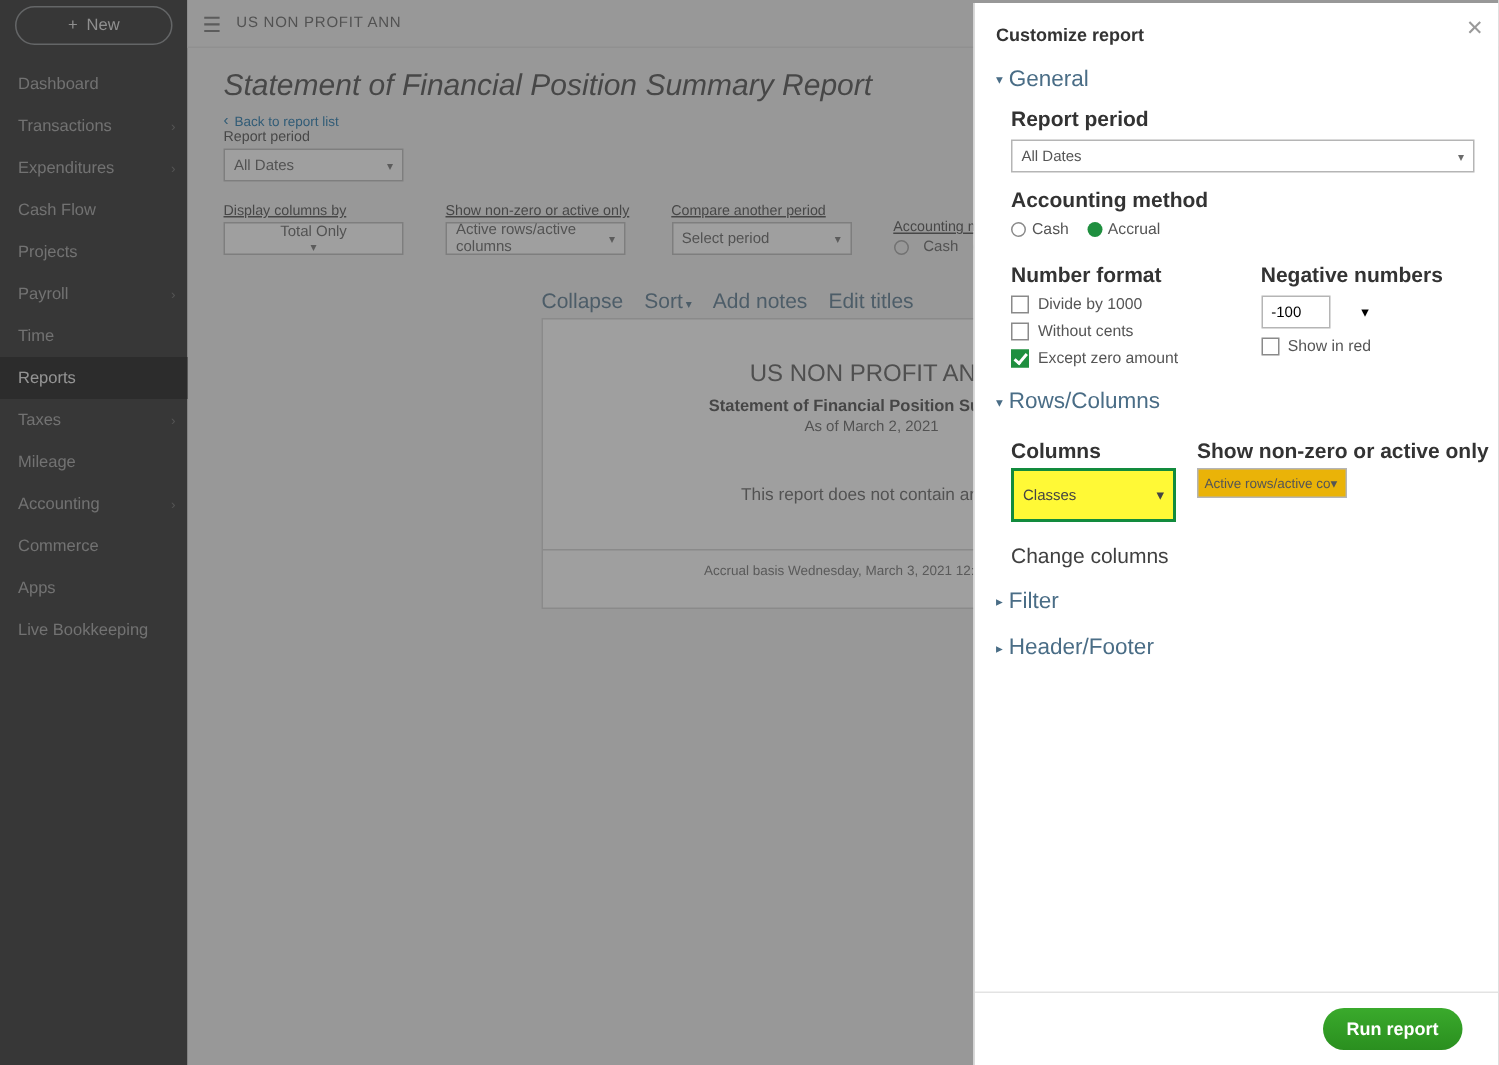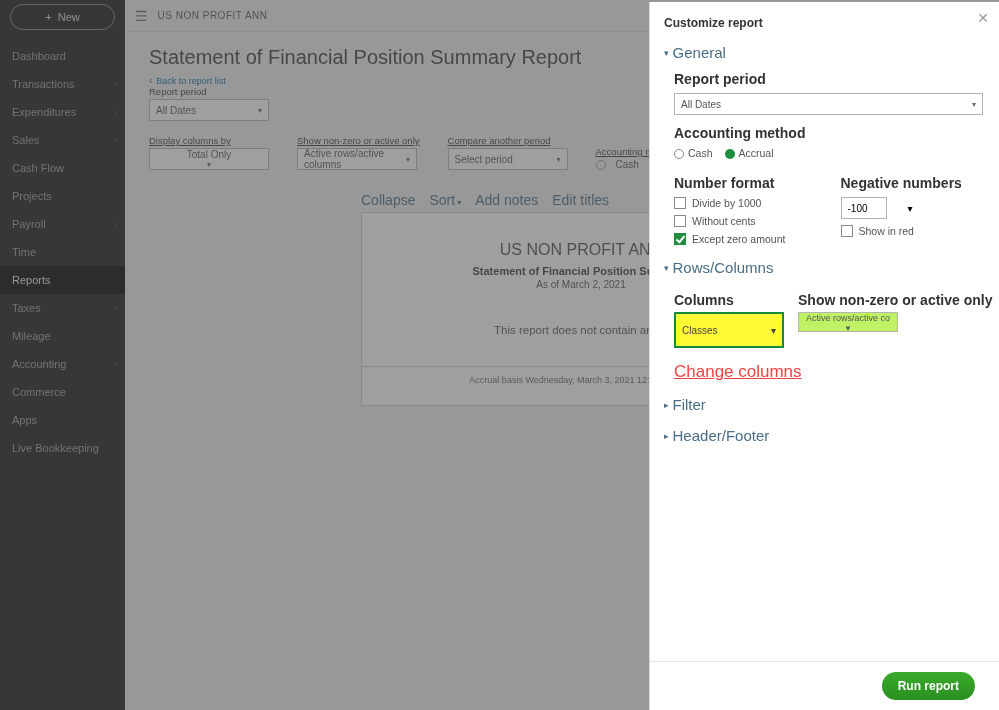--- a/index.html
+++ b/index.html
@@ -16,21 +16,21 @@
   .sb-item { position:relative; padding:8px 10px 8px 12px; color:#9b9b9b; cursor:pointer; }
   .sb-item.active { background:#000; color:#e6e6e6; }
   .sb-item .caret { position:absolute; right:8px; top:50%; transform:translateY(-50%); font-size:9px; color:#5a5a5a; }
 
   
   .main { flex:1; background:#efefef; display:flex; flex-direction:column; }
   .mainbar { height:32px; border-bottom:1px solid #dedede; display:flex; align-items:center; padding:0 10px; gap:10px; background:#efefef; }
   .hamburger { font-size:14px; color:#6b6b6b; }
   .company { font-size:10px; color:#555; letter-spacing:.5px; }
   .page { padding:14px 24px 0 24px; color:#333; }
-  .page h1 { font-weight:400; font-size:20px; color:#3c3c3c; margin-bottom:6px; }
+  .page h1 { font-weight:400; font-size:20px; color:#3c3c3c; margin-bottom:6px;font-style:italic; }
   .backlink { color:#0c6aa5; font-size:9px; display:flex; align-items:center; gap:4px; margin-top:6px; }
   .backlink .chev { font-size:10px; }
   .lbl-small { font-size:9.5px; color:#3c3c3c; }
   .controls-row { display:flex; gap:16px; margin-top:4px; align-items:flex-end; flex-wrap:wrap; }
   .ctrl { display:flex; flex-direction:column; gap:2px; }
   .underline-lbl { text-decoration:underline; font-size:9.5px; color:#3c3c3c; }
   .select-box { height:22px; border:1px solid #b5b5b5; background:#fff; font-size:10px; color:#555; padding:0 6px; display:flex; align-items:center; justify-content:space-between; min-width:120px; }
   .select-box .caret-d { font-size:8px; color:#6b6b6b; }
   .radio-row { display:flex; align-items:center; gap:10px; font-size:10px; color:#555; }
   .radio-dot { width:10px; height:10px; border:1px solid #9b9b9b; border-radius:50%; }
@@ -62,40 +62,39 @@
   .radio-o { width:10px; height:10px; border:1px solid #8a8a8a; border-radius:50%; display:inline-block; margin-right:4px; vertical-align:middle; }
   .radio-filled { width:10px; height:10px; border-radius:50%; background:#1f8f3f; display:inline-block; margin-right:4px; vertical-align:middle; }
   .two-col { display:flex; gap:24px; margin-top:6px; }
   .col { flex:1; }
   .chkrow { display:flex; align-items:center; gap:6px; font-size:10.5px; color:#555; margin-top:6px; }
   .chkbox { width:12px; height:12px; border:1px solid #8a8a8a; background:#fff; flex:none; position:relative; }
   .chkbox.checked { background:#1f8f3f; border-color:#1f8f3f; }
   .chkbox.checked::after { content:""; position:absolute; left:3px; top:0px; width:3px; height:7px; border:solid #fff; border-width:0 2px 2px 0; transform:rotate(40deg); }
   .neg-select { height:22px; border:1px solid #b5b5b5; display:flex; align-items:center; justify-content:space-between; padding:0 6px; font-size:10px; width:46px; }
   .columns-select { height:36px; min-width:96px; border:2px solid #128b3d; background:#fff936; font-size:10px; color:#444; padding:0 6px; display:flex; align-items:center; justify-content:space-between; }
-  .active-select { height:20px; border:1px solid #b5b5b5; background:#bef264; font-size:9px; color:#555; padding:0 4px; display:flex; align-items:center; width:100px;flex-direction:column; }
-  .link-blue { color:#ef4444; font-size:17px; margin-top:14px; cursor:pointer;text-decoration:underline; }
+  .active-select { height:20px; border:1px solid #b5b5b5; background:#eab308; font-size:9px; color:#555; padding:0 4px; display:flex; align-items:center; width:100px; }
+  .link-blue { color:#404040; font-size:14px; margin-top:14px; cursor:pointer; }
   .drawer-foot { border-top:1px solid #e3e3e3; padding:10px 24px; display:flex; justify-content:flex-end; }
   .run-btn { background:#2aa01f; background:linear-gradient(#3aaa2c,#2a8f1f); border:none; color:#fff; font-size:12px; font-weight:bold; padding:7px 16px; border-radius:14px; cursor:pointer; }
 </style>
 </head>
 <body>
 
 <div class="app">
 
   <div class="sidebar">
     <div class="btn-new">
       <span>+</span>
       <span>New</span>
     </div>
     <div id="sb-items">
         <div class="sb-item">Dashboard</div>
         <div class="sb-item">Transactions<span class="caret">›</span></div>
         <div class="sb-item">Expenditures<span class="caret">›</span></div>
-        <div class="sb-item">Sales<span class="caret">›</span></div>
         <div class="sb-item">Cash Flow</div>
         <div class="sb-item">Projects</div>
         <div class="sb-item">Payroll<span class="caret">›</span></div>
         <div class="sb-item">Time</div>
         <div class="sb-item active">Reports</div>
         <div class="sb-item">Taxes<span class="caret">›</span></div>
         <div class="sb-item">Mileage</div>
         <div class="sb-item">Accounting<span class="caret">›</span></div>
         <div class="sb-item">Commerce</div>
         <div class="sb-item">Apps</div>

